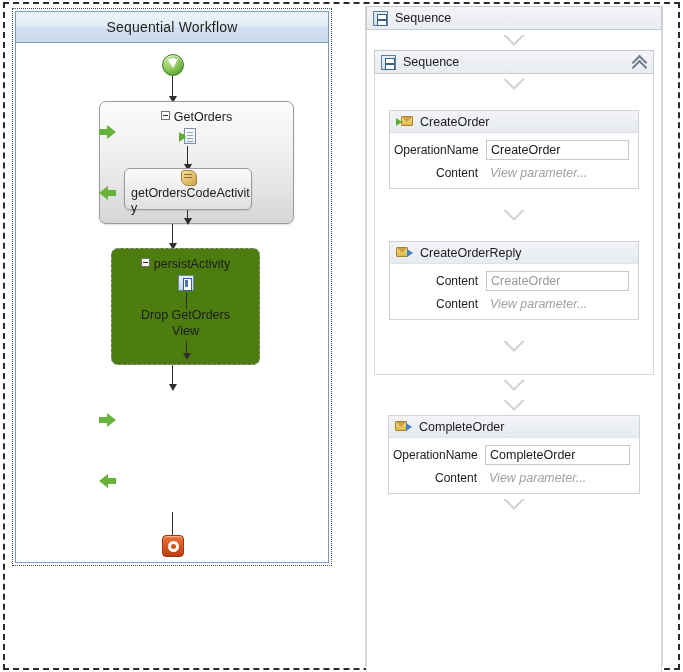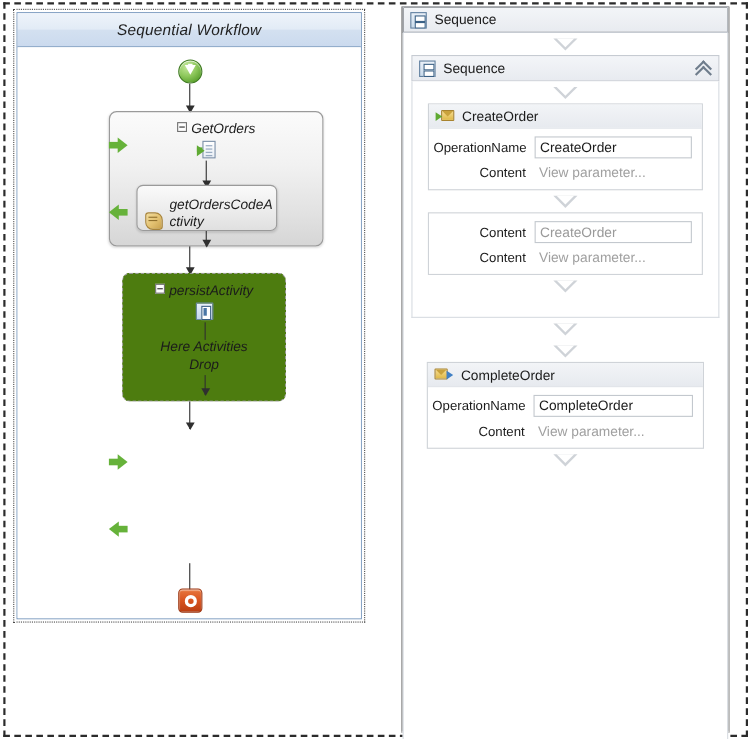--- a/index.html
+++ b/index.html
@@ -32,21 +32,20 @@
     left: 12px; top: 8px;
     width: 320px; height: 558px;
     border: 1px dotted #4a4a4a;
     background: #ffffff;
   }
   .wf3-inner {
     position: absolute;
     left: 2px; top: 2px; right: 2px; bottom: 2px;
     border: 1px solid #7d9cc0;
     background: #ffffff;
-    font-style: italic;
   }
   .wf3-handle {
     position: absolute;
     left: 9px; top: 5px;
     width: 7px; height: 7px;
     background: #ffffff;
     border: 1px solid #1a1a1a;
   }
   .wf3-title {
     position: absolute;
@@ -234,22 +233,23 @@
     width: 9px; height: 6px; background: #66b23a;
   }
 
   
   .code-act {
     position: absolute;
     border: 1px solid #9a9a9a;
     border-radius: 6px;
     background: linear-gradient(to bottom,#fafafa 0%,#efefef 45%,#e0e0e0 100%);
     box-shadow: 0 1px 2px rgba(0,0,0,.12);
-    display: flex; align-items: flex-end;
+    display: flex; align-items: center;
     padding-left: 6px;
+    flex-direction: column;
   }
   .ico-scroll {
     width: 17px; height: 17px; flex: 0 0 17px;
     position: relative; margin-right: 6px;
   }
   .ico-scroll::before {
     content: "";
     position: absolute; left: 1px; top: 1px;
     width: 14px; height: 14px;
     background: linear-gradient(135deg,#f3dd9a 0%,#e2c070 55%,#c8a14d 100%);
@@ -355,21 +355,21 @@
   .drop-arrow span::after {
     content: "";
     position: absolute; left: -8px; top: -11px;
     border-left: 8px solid transparent;
     border-right: 8px solid transparent;
     border-top: 8px solid #ffffff;
   }
 
   
   .msg-card {
-    margin: 0 14px;
+    margin: 16px 14px;
     border: 1px solid #cfd3d8;
     background: #ffffff;
   }
   .msg-hdr {
     height: 22px;
     background: linear-gradient(to bottom,#f2f4f7,#e7eaef);
     border-bottom: 1px solid #dfe3e8;
     display: flex; align-items: center;
     padding: 0 6px;
     font-size: 12.5px; color: #1b1b1b;
@@ -391,20 +391,21 @@
     border: 1px solid #c3c8ce;
     background: #ffffff;
     font-size: 12.5px; color: #1b1b1b;
     display: flex; align-items: center;
     padding: 0 4px;
   }
   .field-box.muted { color: #9a9a9a; }
   .field-plain {
     flex: 1;
     font-size: 12.5px;
+    font-style: italic;
     color: #a0a0a0;
     padding: 0 4px;
   }
 
   
   .ico-msg {
     width: 17px; height: 13px;
     position: relative; flex: 0 0 17px;
     margin-right: 7px;
   }
@@ -540,22 +541,22 @@
         </div>
 
         <div class="conn" style="top:181px;height:25px;"></div>
 
         <div class="act dashed" style="left:95px;top:205px;width:149px;height:117px;">
           <div class="act-hdr">
             <span class="expander"></span><span>persistActivity</span>
           </div>
           <div class="ico-persist" style="left:66px;top:26px;"></div>
           <div class="conn noarrow" style="left:74px;top:44px;height:16px;"></div>
-          <div class="drop-text" style="top:58px;">Here Activities</div>
-          <div class="drop-text" style="top:74px;">Drop</div>
+          <div class="drop-text" style="top:58px;">Drop GetOrders</div>
+          <div class="drop-text" style="top:74px;">View</div>
           <div class="conn" style="left:74px;top:92px;height:18px;"></div>
         </div>
 
         <div class="conn" style="top:322px;height:25px;"></div>
 
 
         <div class="side-arrow right" style="left:83px;top:370px;">
           <div class="tail"></div>
             <div class="head"></div>
         </div>
@@ -620,20 +621,27 @@
                 <div class="field-plain">View parameter...</div>
               </div>
             </div>
           </div>
 
           <div class="drop-arrow">
               <span></span>
             </div>
 
           <div class="msg-card">
+            <div class="msg-hdr">
+              <div class="ico-msg reply">
+                <div class="env"></div>
+                  <div class="ar"></div>
+              </div>
+              <span>CreateOrderReply</span>
+            </div>
             <div class="msg-body">
               <div class="field-row">
                 <div class="field-lbl">Content</div>
                 <div class="field-box muted">CreateOrder</div>
               </div>
               <div class="field-row">
                 <div class="field-lbl">Content</div>
                 <div class="field-plain">View parameter...</div>
               </div>
             </div>

